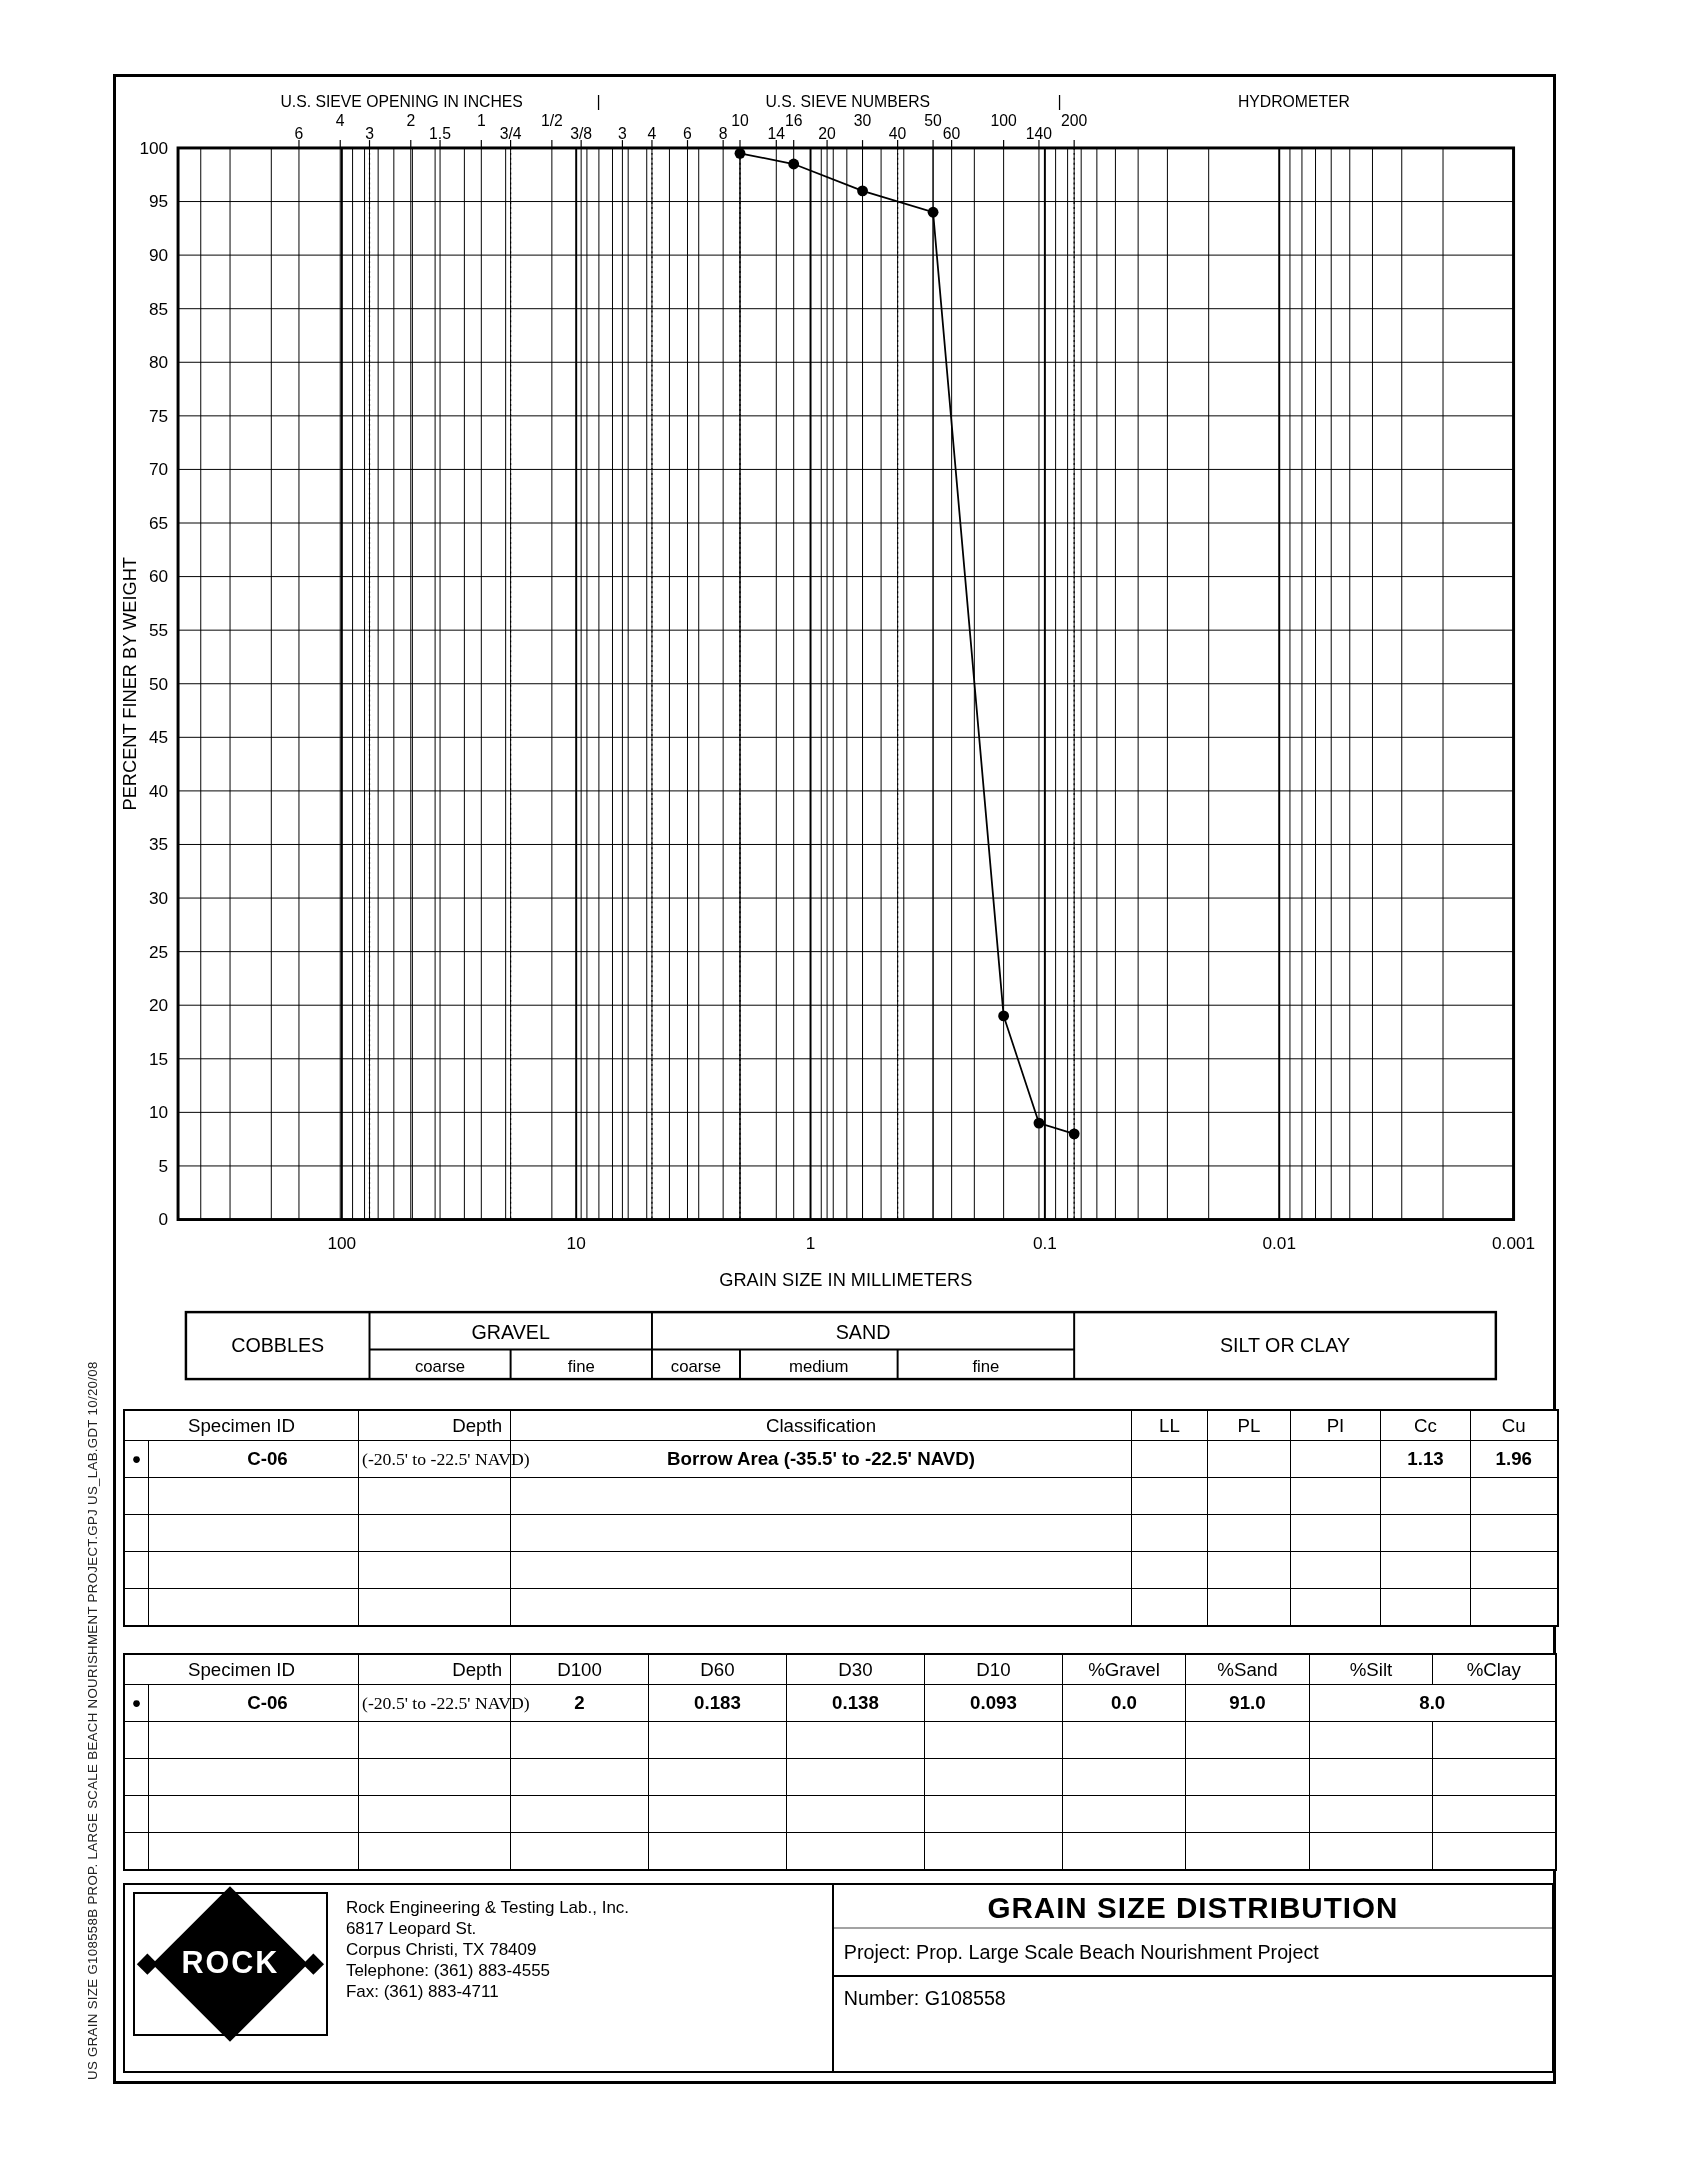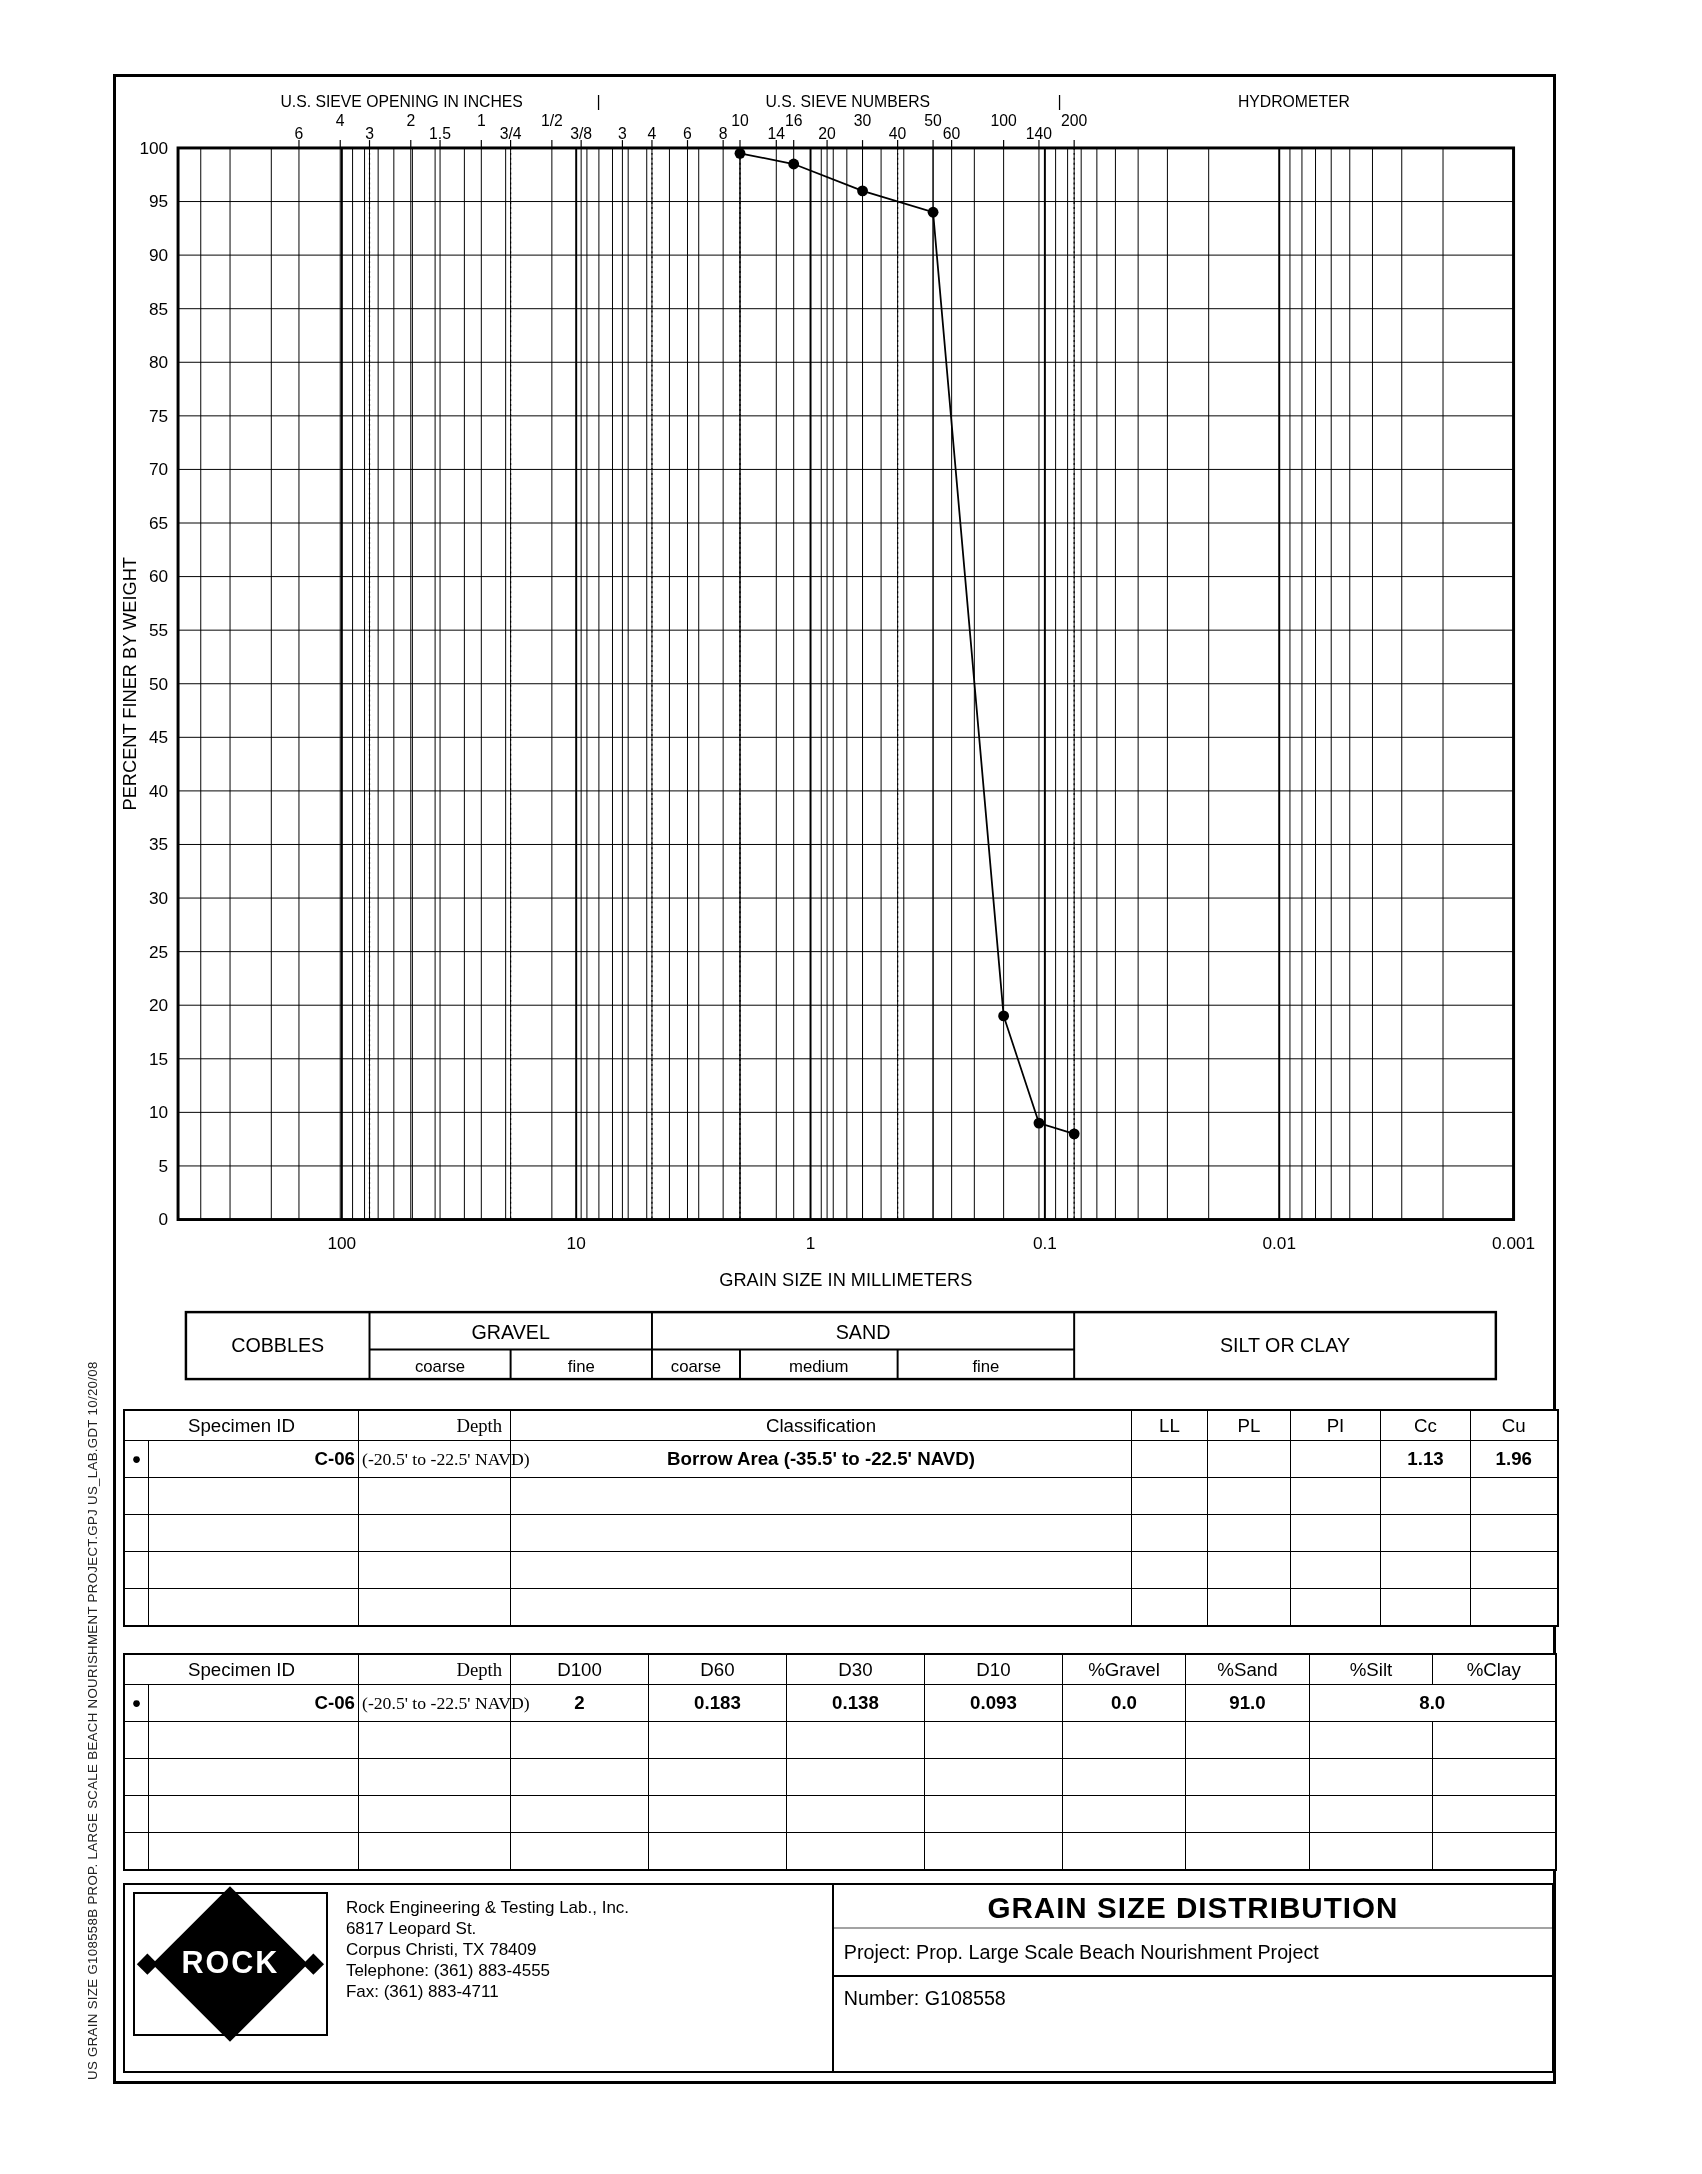--- a/index.html
+++ b/index.html
@@ -4,24 +4,24 @@
 <style>
   html,body{margin:0;padding:0;}
   body{width:1702px;height:2174px;position:relative;background:#fff;font-family:"Liberation Sans",sans-serif;color:#000;}
   .doc{position:absolute;left:113px;top:74px;width:1443px;height:2010px;border:3.9px solid #000;box-sizing:border-box;}
   .doc *{box-sizing:border-box;}
   #chart-svg{position:absolute;left:0;top:0;}
   #chart-svg text{font-family:"Liberation Sans",sans-serif;fill:#000;}
   .dtable{position:absolute;border-collapse:collapse;table-layout:fixed;border:2.5px solid #000;background:#fff;}
   .dtable th,.dtable td{border:1.5px solid #000;font-size:18.7px;font-weight:normal;text-align:center;padding:0 3px;height:37px;overflow:visible;white-space:nowrap;}
   .dtable tr.hdr th{height:30.5px;}
-  .dtable th.r{text-align:right;padding-right:7.9px;font-family:Liberation Serif, serif;}
+  .dtable th.r{text-align:right;padding-right:7.9px;}
   .dtable td.sym{font-size:15.8px;padding:0;}
   .dtable td.b{font-weight:bold;}
-  .dtable td.l{text-align:right;padding-left:31px;}
+  .dtable td.l{text-align:center;padding-left:31px;}
   .dtable td.serif{font-family:"Liberation Serif",serif;font-size:17.7px;}
   .footer{position:absolute;left:6.9px;top:1806px;width:1431px;height:190px;border:2.5px solid #000;background:#fff;}
   .logo-box{position:absolute;left:7.9px;top:6.9px;width:195px;height:144px;border:2px solid #000;}
   .diamond{position:absolute;left:50%;top:50%;width:110px;height:110px;background:#000;transform:translate(-50%,-50%) rotate(45deg);}
   .diamond-sm{position:absolute;top:50%;width:14.8px;height:14.8px;background:#000;transform:translateY(-50%) rotate(45deg);}
   .diamond-sm.left{left:4.9px;} .diamond-sm.right{right:4.9px;}
   .logo-text{position:absolute;left:0;right:0;top:50%;transform:translateY(-54%);text-align:center;color:#fff;font-weight:bold;font-size:30.5px;letter-spacing:2px;}
   .company{position:absolute;left:221px;top:11.8px;font-size:17px;line-height:21px;}
   .fright{position:absolute;left:707px;top:0;right:0;bottom:0;border-left:2px solid #000;}
   .ftitle{height:44px;border-bottom:2px solid #a3a3a3;text-align:center;font-size:29.6px;font-weight:bold;line-height:45px;letter-spacing:1px;}

